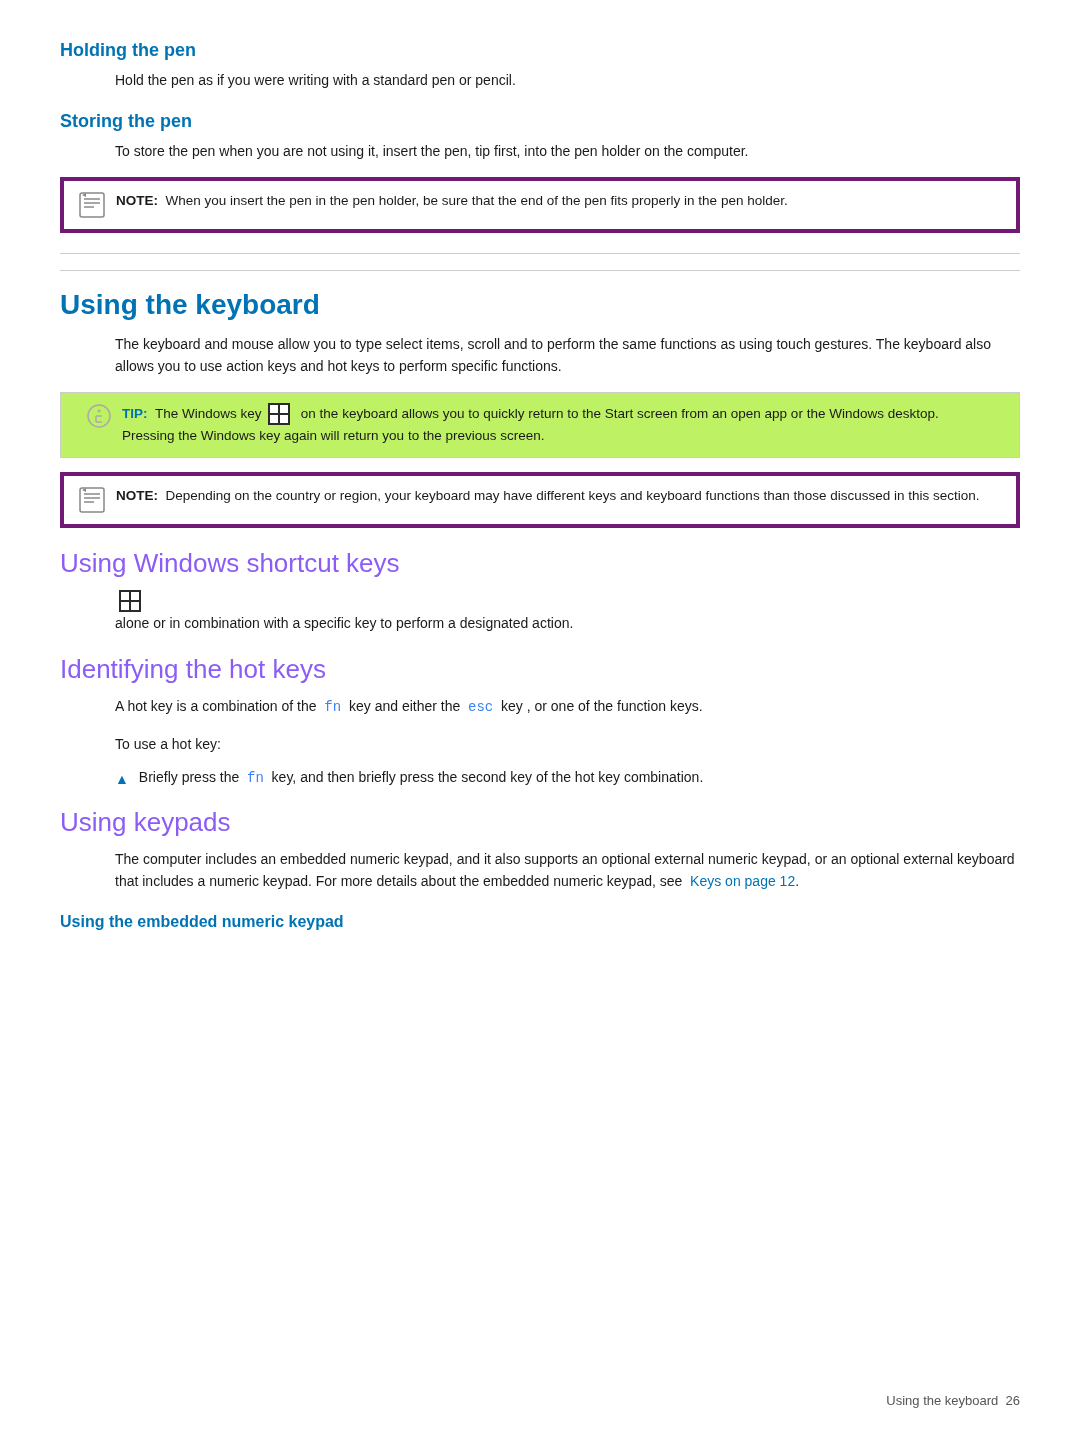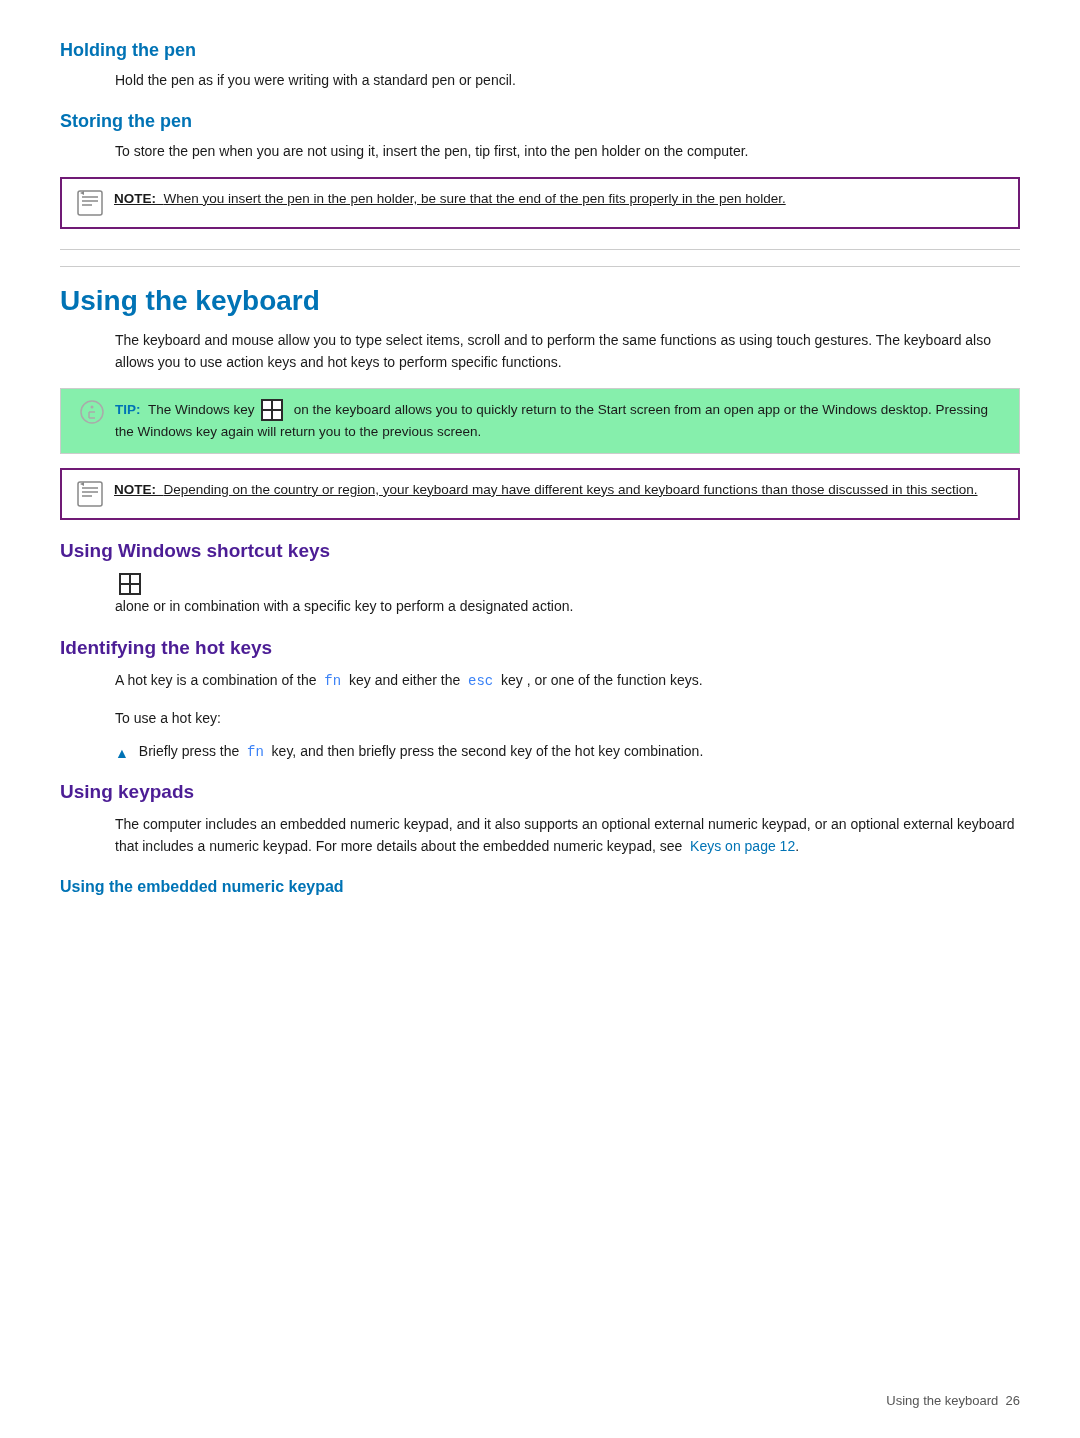--- a/index.html
+++ b/index.html
@@ -28,23 +28,23 @@
     .section-heading-large {
       color: #0073b5;
       font-size: 28px;
       font-weight: bold;
       margin-bottom: 12px;
       border-top: 1px solid #cccccc;
       padding-top: 18px;
     }
 
     .section-heading-medium {
-      color: #4c1d95;
-      font-size: 19px;
-      font-weight: bold;
+      color: #8b5cf6;
+      font-size: 26px;
+      font-weight: normal;
       margin-bottom: 10px;
     }
 
     .section-heading-sub {
       color: #0073b5;
       font-size: 16px;
       font-weight: bold;
       margin-bottom: 6px;
     }
 
@@ -52,47 +52,46 @@
       margin-left: 55px;
       margin-bottom: 14px;
       line-height: 1.6;
     }
 
     .section-group {
       margin-bottom: 20px;
     }
 
     .note-box {
-      border: 2px solid #701a75;
+      border: 4px solid #701a75;
       padding: 10px 14px;
       margin: 10px 0 14px 0;
       display: flex;
       align-items: flex-start;
       gap: 10px;
       background: #ffffff;
-      text-decoration: underline;
     }
 
     .note-text {
       font-size: 13.5px;
       line-height: 1.5;
     }
 
     .note-label {
       font-weight: bold;
     }
 
     .tip-box {
       border: 1px solid #cccccc;
-      padding: 10px 18px;
+      padding: 10px 25px;
       margin: 10px 0 14px 0;
       display: flex;
       align-items: flex-start;
       gap: 10px;
-      background: #86efac;
+      background: #bef264;
     }
 
     .tip-icon {
       flex-shrink: 0;
       font-size: 20px;
       color: #888;
     }
 
     .tip-text {
       font-size: 13.5px;

